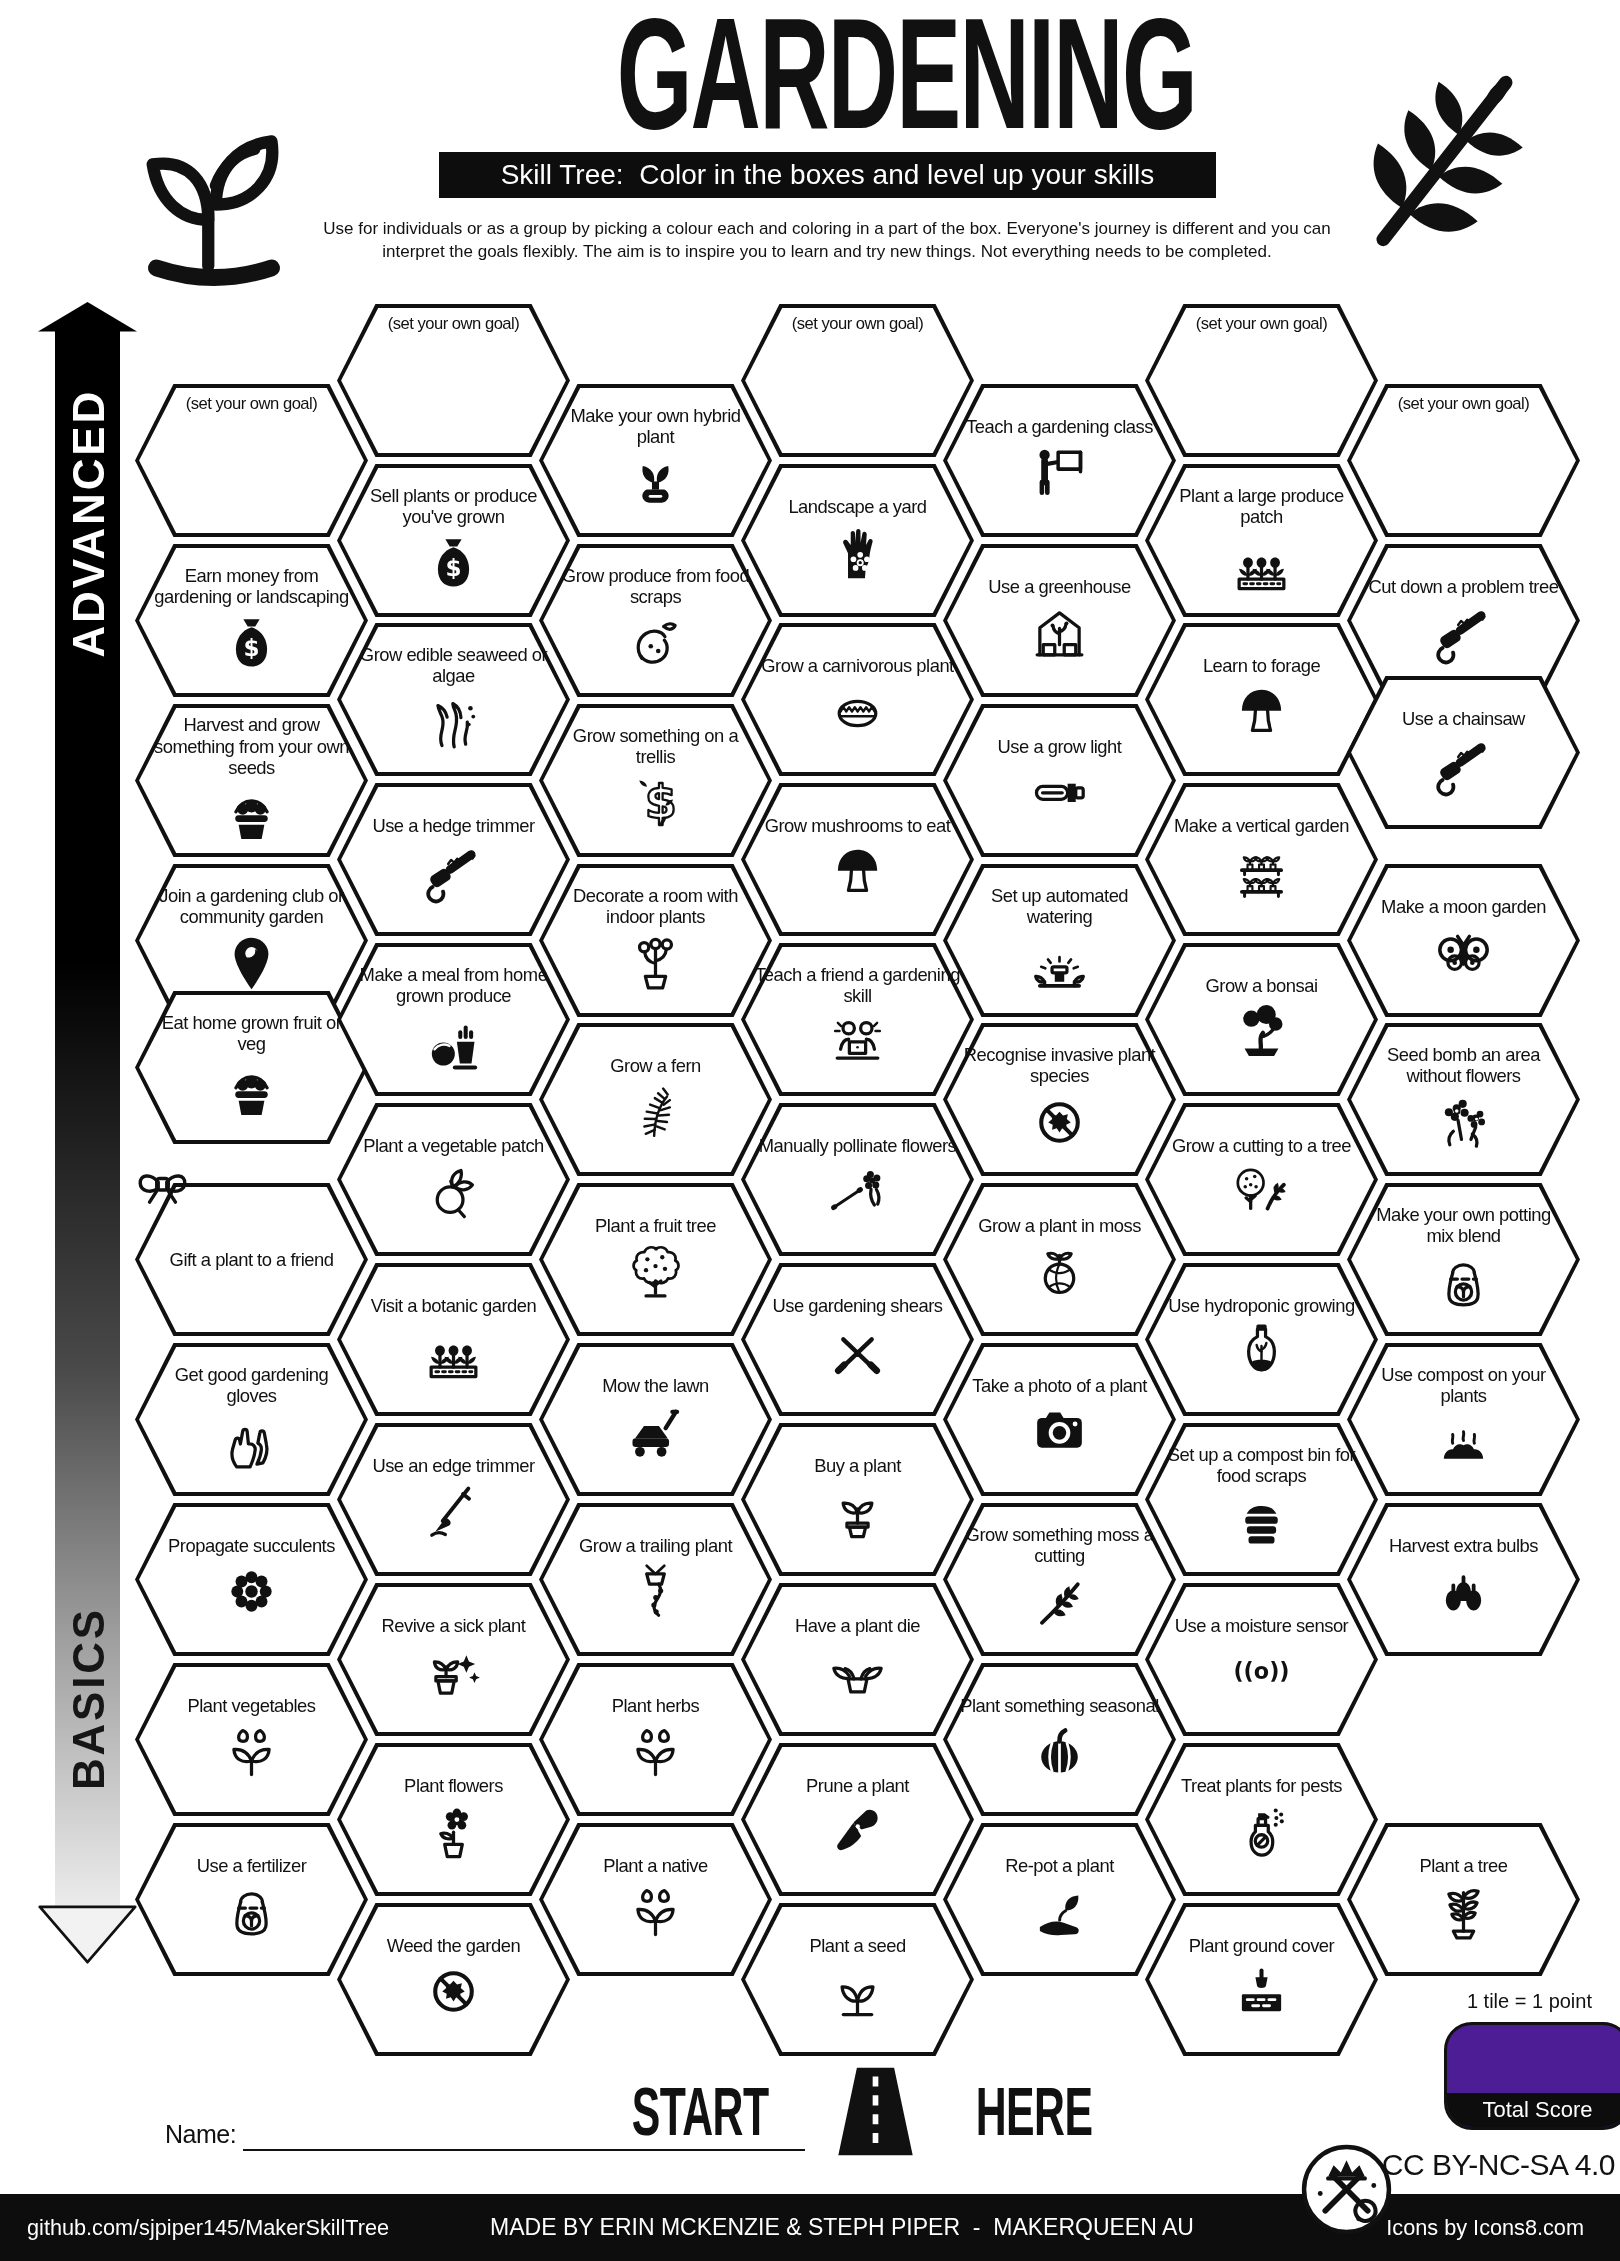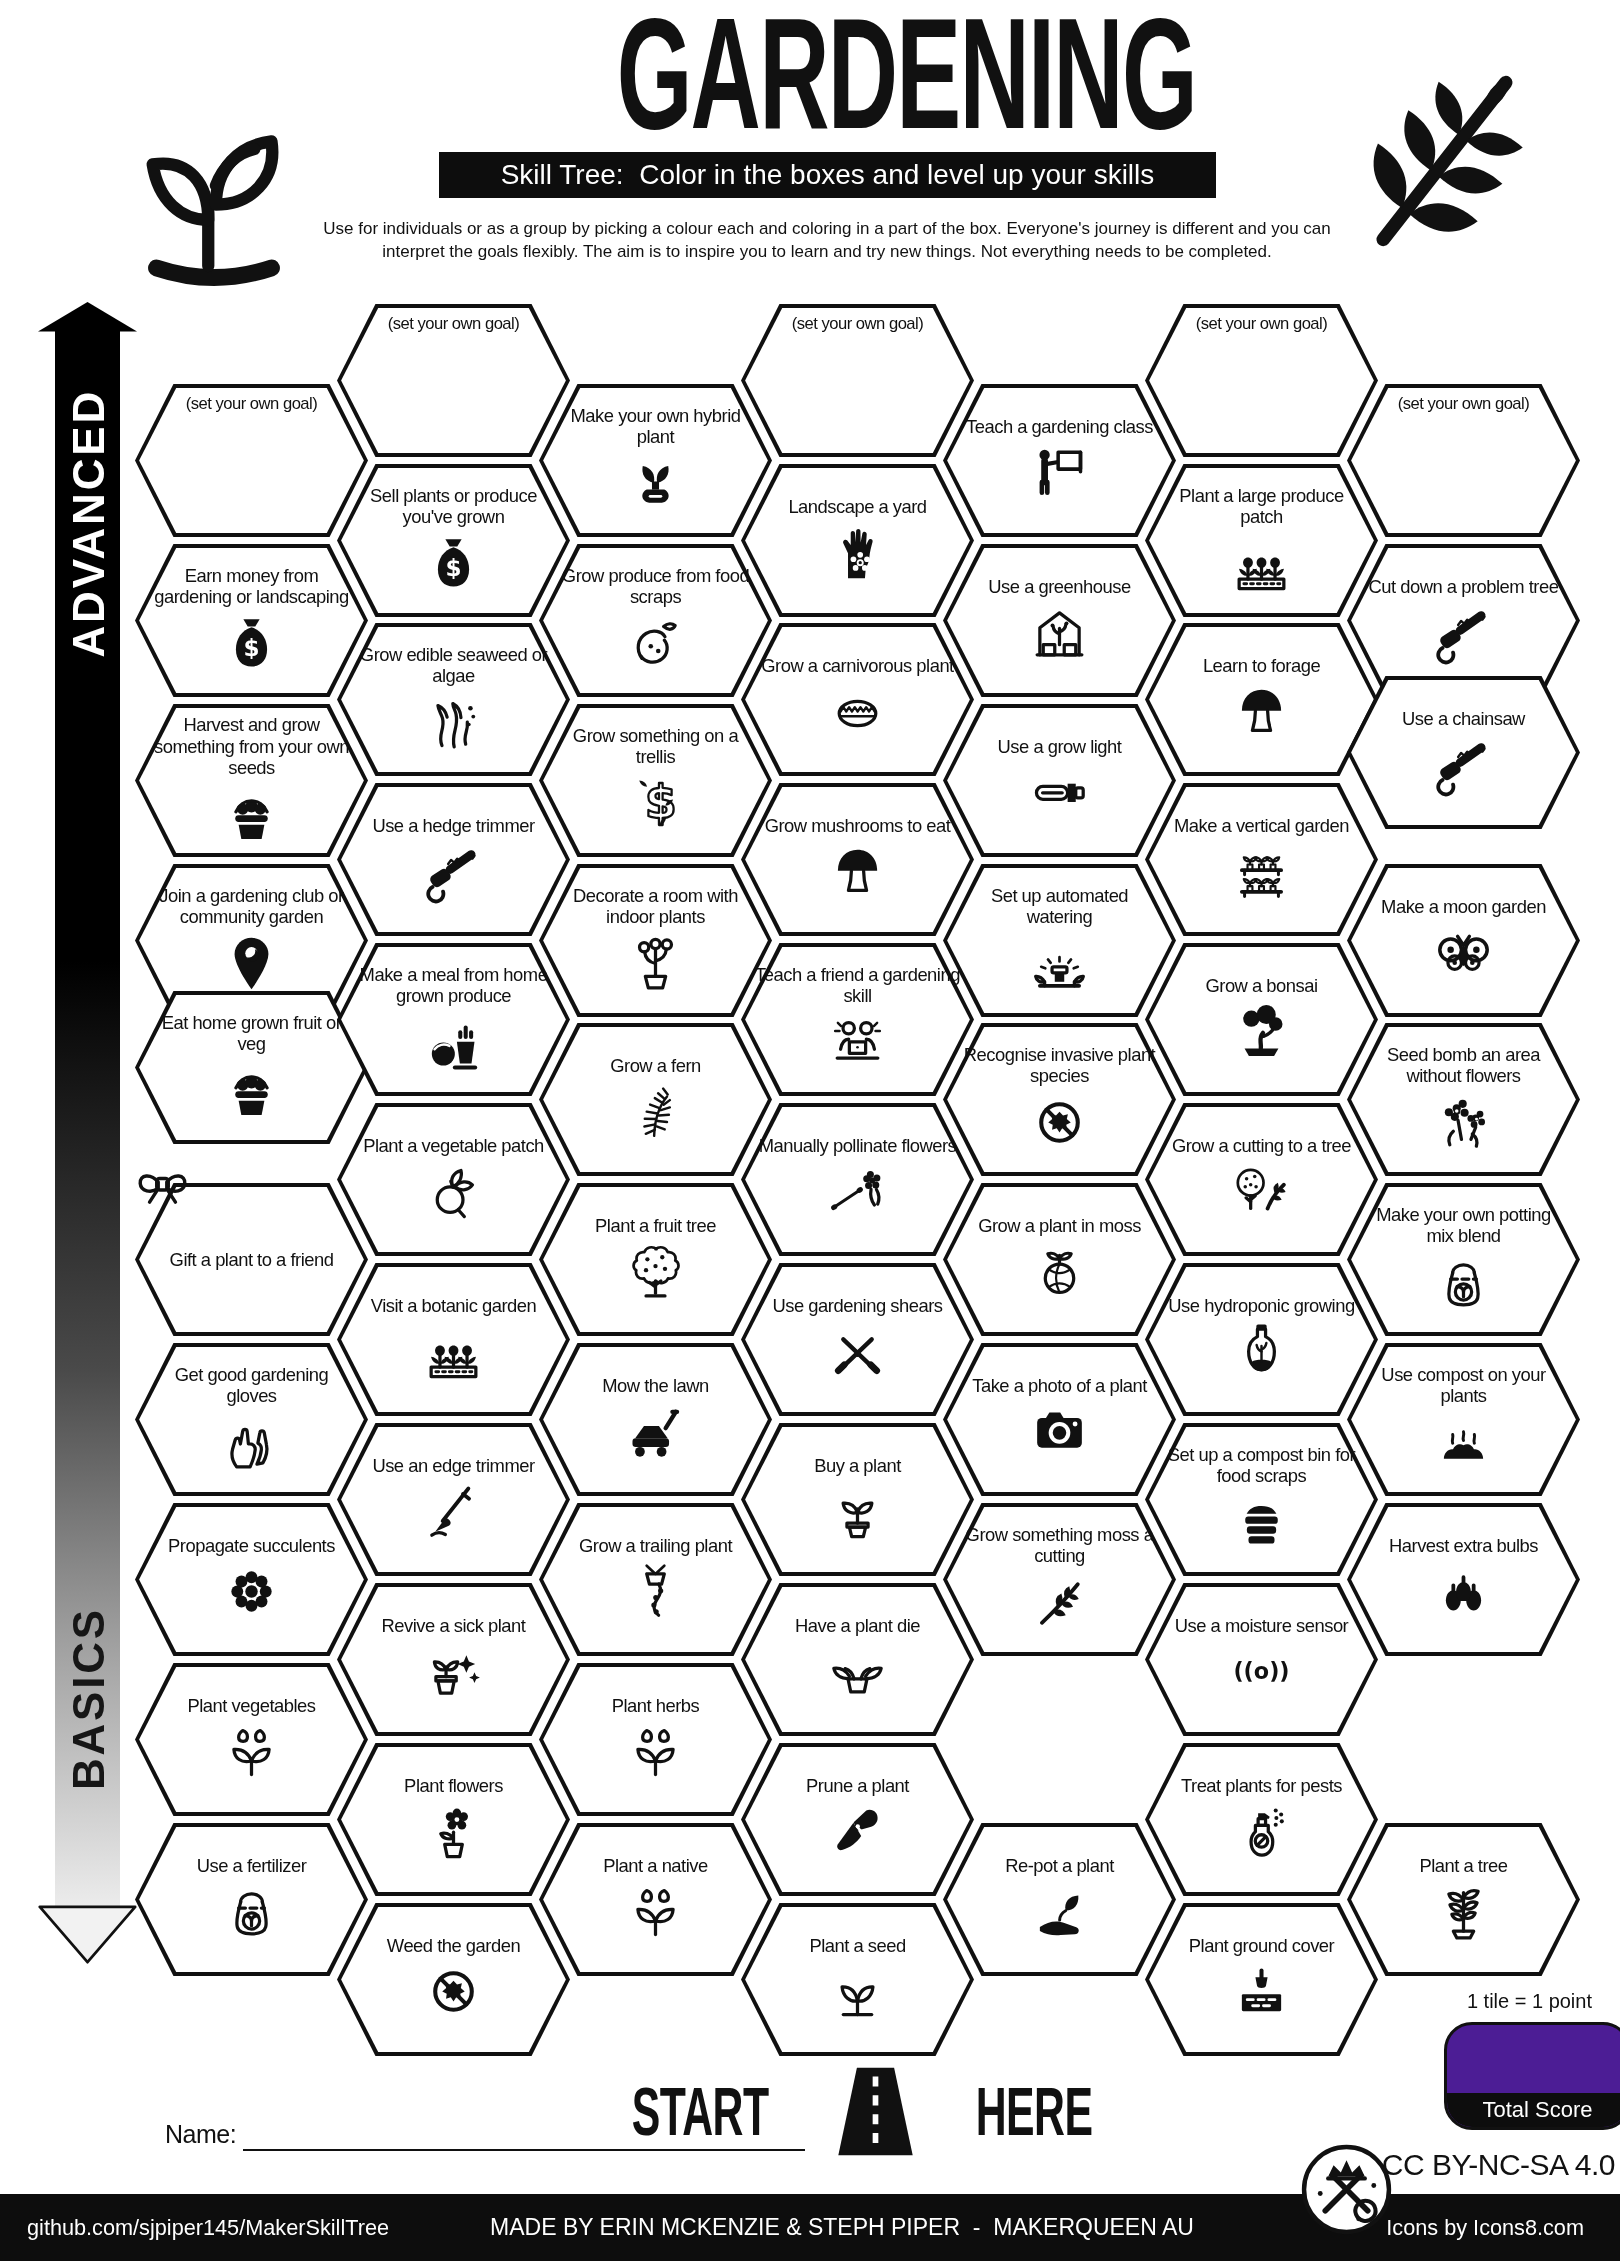--- a/index.html
+++ b/index.html
@@ -840,20 +840,32 @@
               <g fill="#111" stroke="none">
                 <path d="M19 30q7-2.6 9.6 3.4-7 2.6-9.6-3.4z"></path>
                 <path d="M25 24q6.6-2.4 9 3.2-6.6 2.4-9-3.2z"></path>
                 <path d="M30 18.5q6-2.2 8.2 2.9-6 2.2-8.2-2.9z"></path>
                 <path d="M22 27q-2.6-7 3.4-9.6 2.6 7-3.4 9.6z"></path>
                 <path d="M28 21q-2.4-6.6 3.2-9 2.4 6.6-3.2 9z"></path>
               </g>
             </svg></div>
         </div>
       </div>
+      <div class="hex" style="left: 943px; top: 1663px;">
+        <div class="hex-outer"></div>
+        <div class="hex-inner"></div>
+        <div class="hex-content">
+          <div class="tile-label">Plant something seasonal</div>
+          <div class="tile-icon"><svg viewBox="0 0 48 48" fill="none" stroke="#111" stroke-width="2.4" stroke-linecap="round" stroke-linejoin="round">
+              <ellipse cx="24" cy="28" rx="13.5" ry="11.5" fill="#111" stroke="none"></ellipse>
+              <path d="M18.5 17.5c-2.4 7-2.4 14 0 21M24 16.5v23M29.5 17.5c2.4 7 2.4 14 0 21" stroke="#fff" stroke-width="2"></path>
+              <path d="M24 16.5c-.2-4 1-6.4 4.2-8" stroke-width="3.4"></path>
+            </svg></div>
+        </div>
+      </div>
       <div class="hex" style="left: 943px; top: 1823px;">
         <div class="hex-outer"></div>
         <div class="hex-inner"></div>
         <div class="hex-content">
           <div class="tile-label">Re-pot a plant</div>
           <div class="tile-icon"><svg viewBox="0 0 48 48" fill="none" stroke="#111" stroke-width="2.4" stroke-linecap="round" stroke-linejoin="round">
               <g fill="#111" stroke="none">
                 <path d="M28.5 23.5c-1.4-6.6 2.6-11 9.4-11.3.5 6.9-3 10.9-9.4 11.3z"></path>
                 <path d="M9.5 35.5c6-4.2 12.4-5.2 18.6-2.9l8.3 3c3 1.1 2.1 5.2-1.1 5.2l-10.4.6c-5.4.6-10.6-.4-15.4-3z"></path>
               </g>

